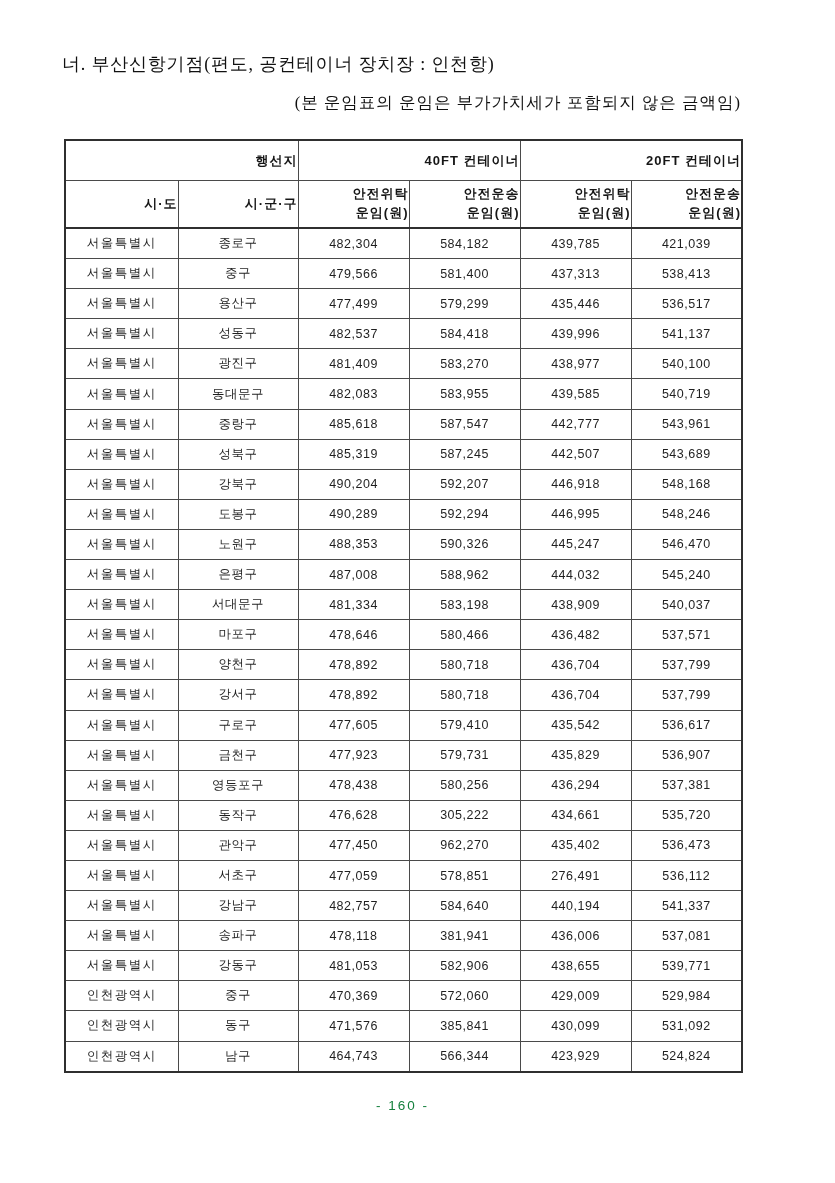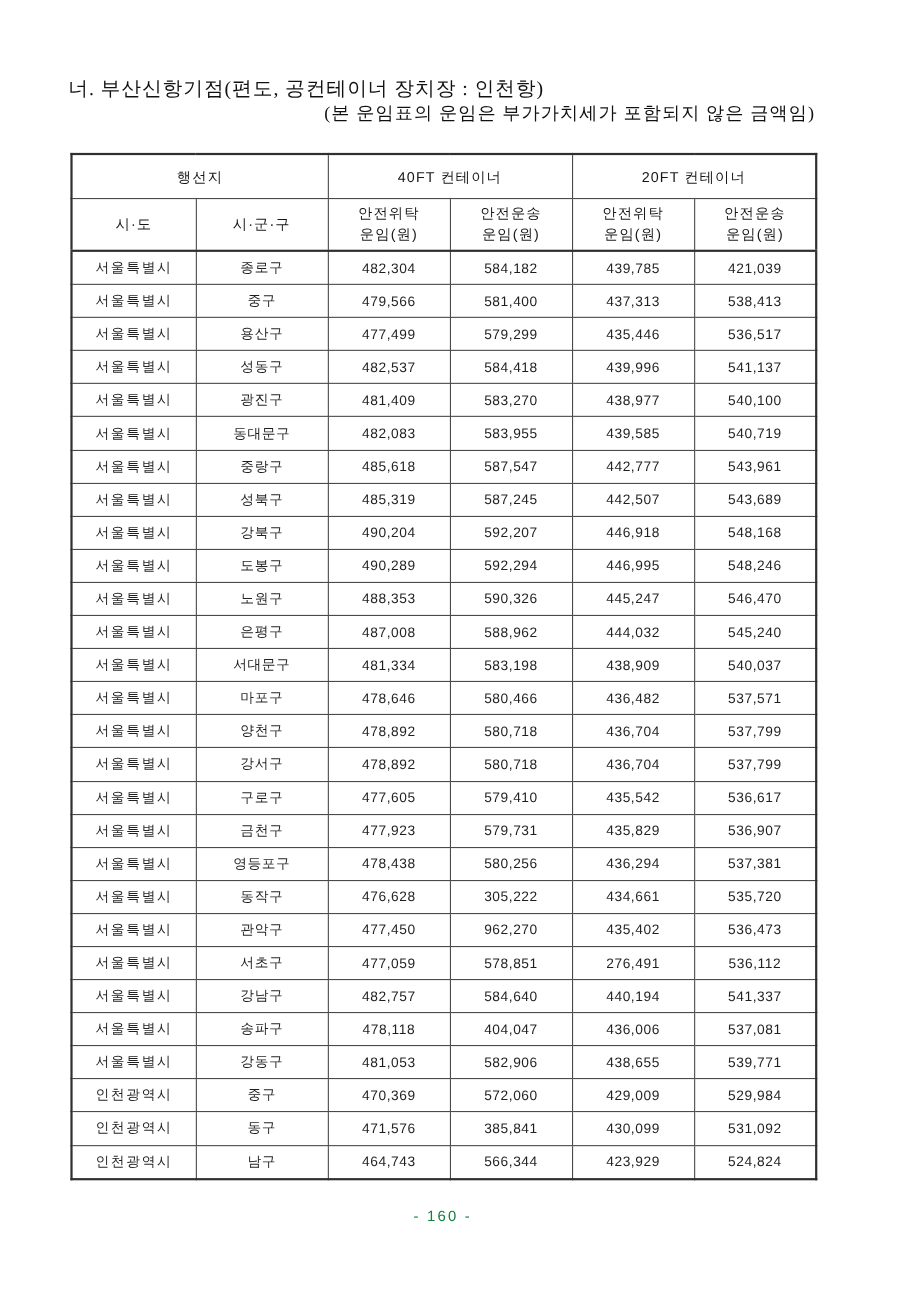--- a/index.html
+++ b/index.html
@@ -5,21 +5,21 @@
   html, body { margin: 0; padding: 0; }
   body {
     width: 835px; height: 1183px;
     background: #ffffff;
     position: relative;
     font-family: "Liberation Sans", sans-serif;
     color: #1d1d1d;
   }
   .doc-title {
     position: absolute;
-    left: 62px; top: 68px;
+    left: 62px; top: 52px;
     font-family: "Liberation Serif", serif;
     font-size: 18px;
     letter-spacing: 0.8px;
     color: #111;
     white-space: nowrap;
   }
   .doc-subtitle {
     position: absolute;
     right: 94px; top: 92px;
     font-family: "Liberation Serif", serif;
@@ -37,24 +37,25 @@
     border: 2px solid #2f2f2f;
   }
   .fare-table th, .fare-table td {
     border: 1px solid #4a4a4a;
     text-align: center;
     vertical-align: middle;
     padding: 0;
     overflow: hidden;
   }
   .fare-table thead th {
-    font-weight: normal;
+    font-weight: bold;
     font-size: 13px;
     color: #161616;
     letter-spacing: 1px;
+    text-align: right;
   }
   .fare-table thead tr.group-row th { height: 39px; }
   .fare-table thead tr.sub-row th {
     height: 46px;
     white-space: pre-line;
     line-height: 1.45;
   }
   .fare-table thead { border-bottom: 2px solid #2f2f2f; }
   .fare-table tbody td {
     height: 29.1px;
@@ -290,21 +291,21 @@
         <td>강남구</td>
         <td>482,757</td>
         <td>584,640</td>
         <td>440,194</td>
         <td>541,337</td>
       </tr>
       <tr>
         <td>서울특별시</td>
         <td>송파구</td>
         <td>478,118</td>
-        <td>404,047</td>
+        <td>381,941</td>
         <td>436,006</td>
         <td>537,081</td>
       </tr>
       <tr>
         <td>서울특별시</td>
         <td>강동구</td>
         <td>481,053</td>
         <td>582,906</td>
         <td>438,655</td>
         <td>539,771</td>

